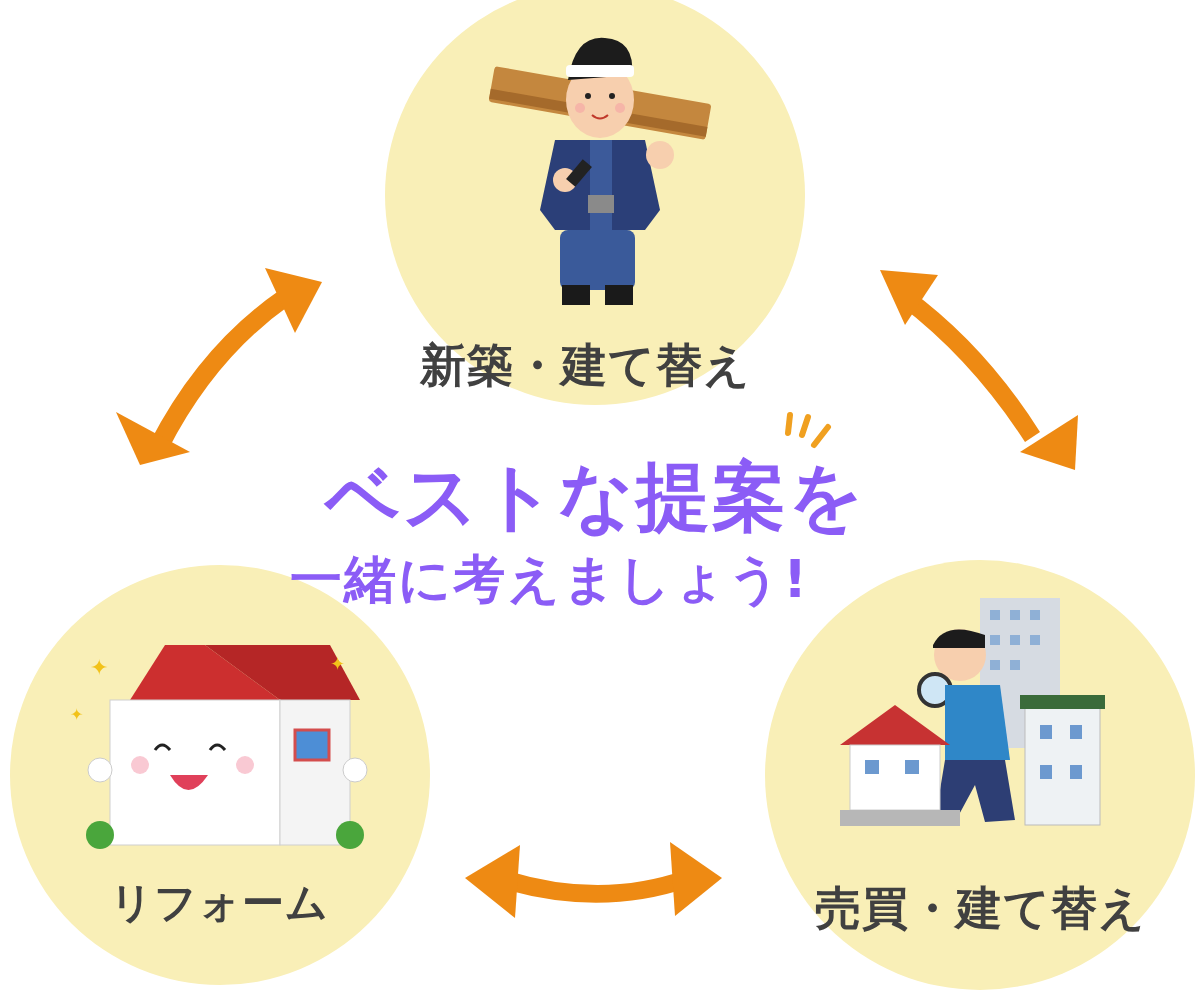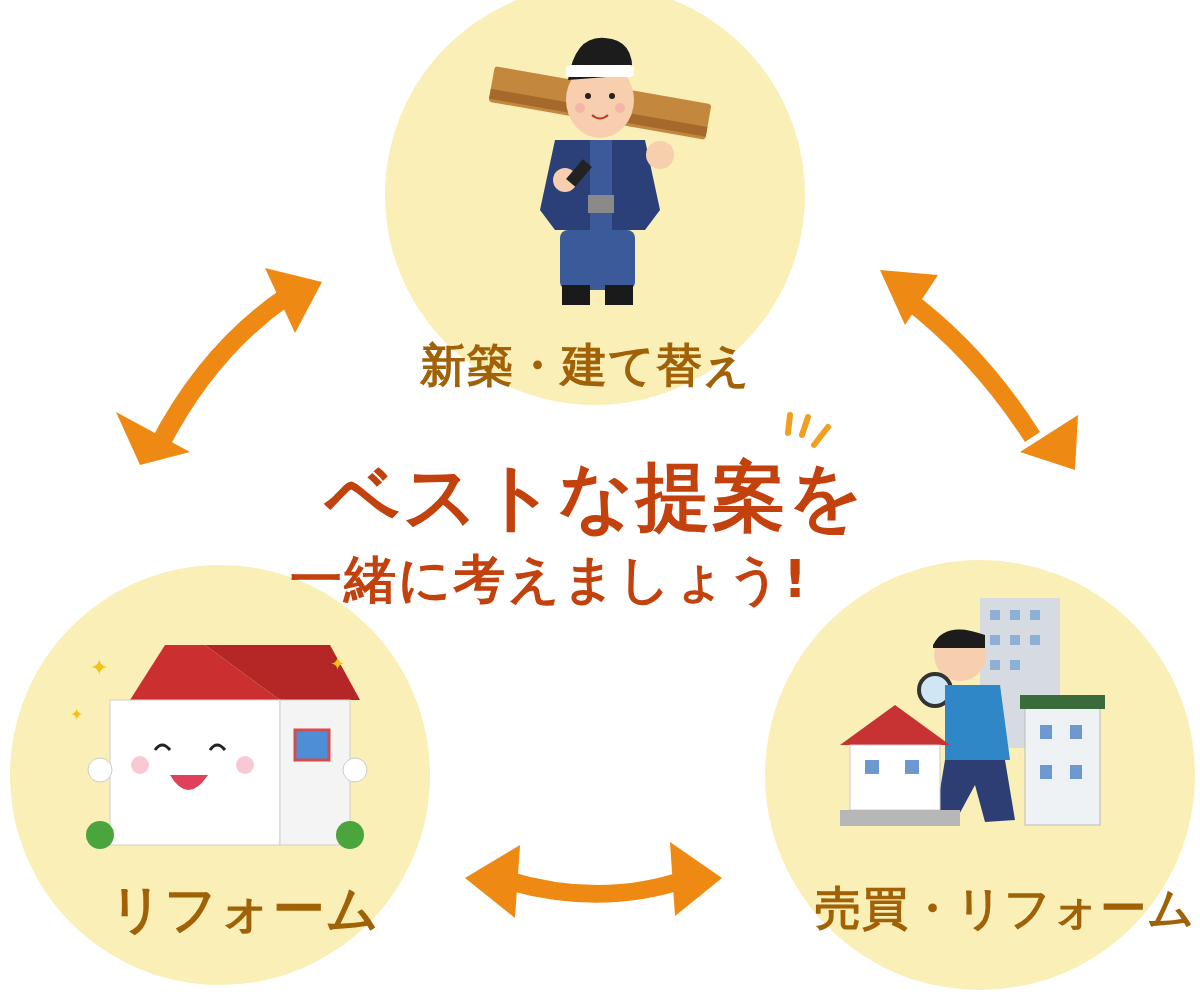--- a/index.html
+++ b/index.html
@@ -1,19 +1,19 @@
 <!DOCTYPE html>
 <html><head>
 <meta charset="utf-8">
 <style>
   html,body{margin:0;padding:0;background:#ffffff;}
   body{width:1200px;height:995px;position:relative;overflow:hidden;font-family:"DejaVu Serif",serif;}
   .circle{position:absolute;border-radius:50%;}
-  .lbl{position:absolute;color:#a16207;font-family:"DejaVu Serif","Liberation Serif",serif;font-weight:bold;white-space:nowrap;letter-spacing:1px;}
-  .headline{position:absolute;color:#c2410c;font-family:"DejaVu Sans","Liberation Sans",sans-serif;font-weight:bold;white-space:nowrap;letter-spacing:2px;}
+  .lbl{position:absolute;color:#404040;font-family:"DejaVu Serif","Liberation Serif",serif;font-weight:bold;white-space:nowrap;letter-spacing:1px;}
+  .headline{position:absolute;color:#8b5cf6;font-family:"DejaVu Sans","Liberation Sans",sans-serif;font-weight:bold;white-space:nowrap;letter-spacing:2px;}
   svg{position:absolute;overflow:visible;}
 </style>
 </head>
 <body>
 
 <div class="circle" style="left:385px;top:-15px;width:420px;height:420px;background:#f9efb7;"></div>
 <div class="circle" style="left:10px;top:565px;width:420px;height:420px;background:#f9efb7;"></div>
 <div class="circle" style="left:765px;top:560px;width:430px;height:430px;background:#f9efb7;"></div>
 
 <svg width="1200" height="995" style="left:0;top:0;">
@@ -111,17 +111,17 @@
 
 <svg width="60" height="60" style="left:780px;top:405px;">
   <g stroke="#f0a020" stroke-width="6" stroke-linecap="round">
     <line x1="10" y1="10" x2="8" y2="28"></line>
     <line x1="28" y1="12" x2="22" y2="30"></line>
     <line x1="48" y1="22" x2="34" y2="40"></line>
   </g>
 </svg>
 
 <div class="lbl" style="left:420px;top:335px;font-size:46px;">新築・建て替え</div>
-<div class="lbl" style="left:110px;top:875px;font-size:52px;">リフォーム</div>
-<div class="lbl" style="left:815px;top:878px;font-size:46px;">売買・リフォーム</div>
+<div class="lbl" style="left:110px;top:875px;font-size:42px;">リフォーム</div>
+<div class="lbl" style="left:815px;top:878px;font-size:46px;">売買・建て替え</div>
 
 <div class="headline" style="left:325px;top:448px;font-size:74px;">ベストな提案を</div>
 <div class="headline" style="left:290px;top:545px;font-size:52px;">一緒に考えましょう!</div>
 
 </body></html>

